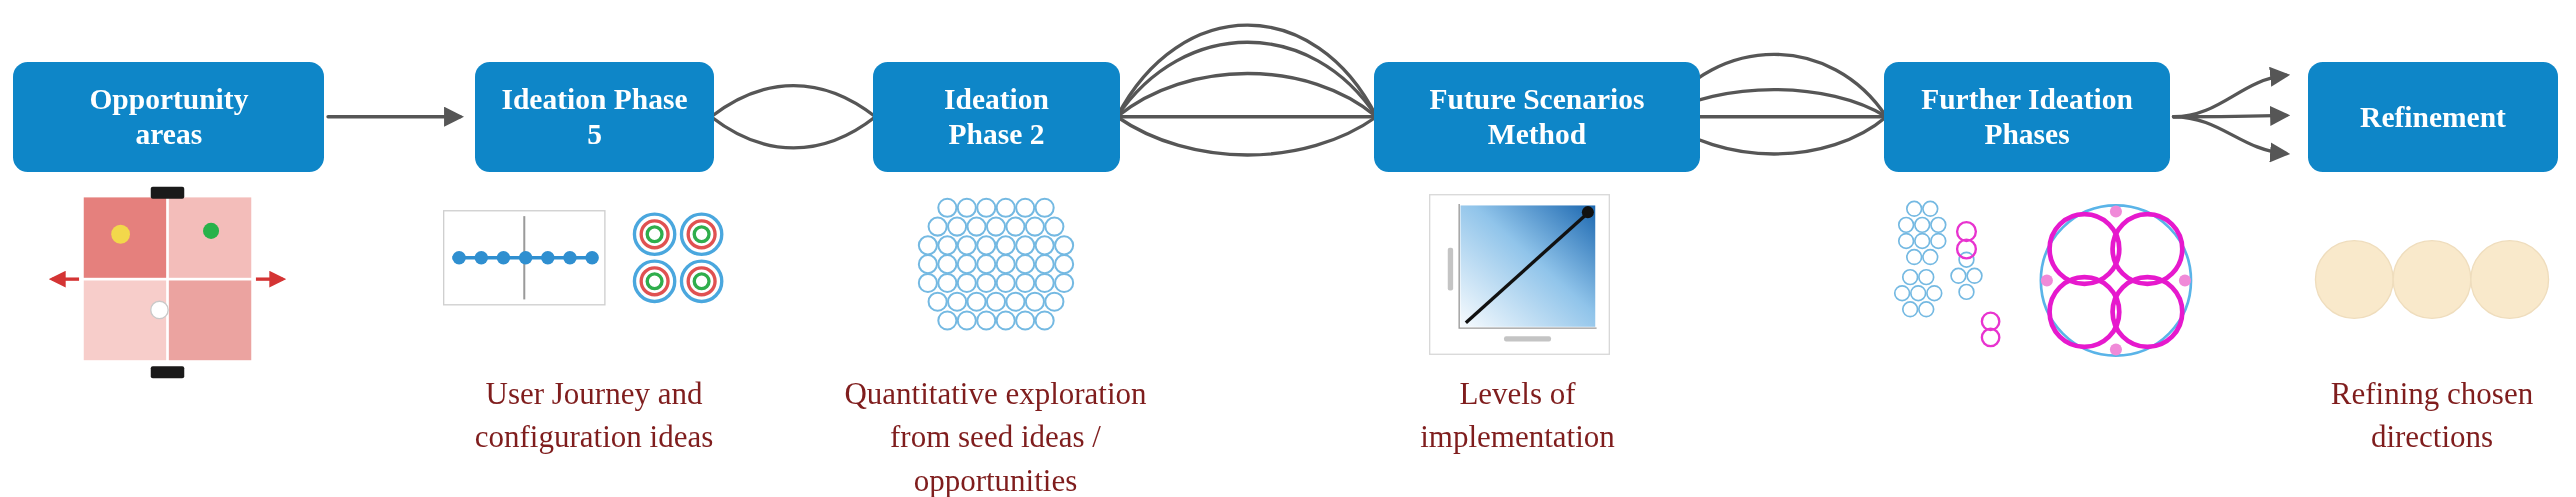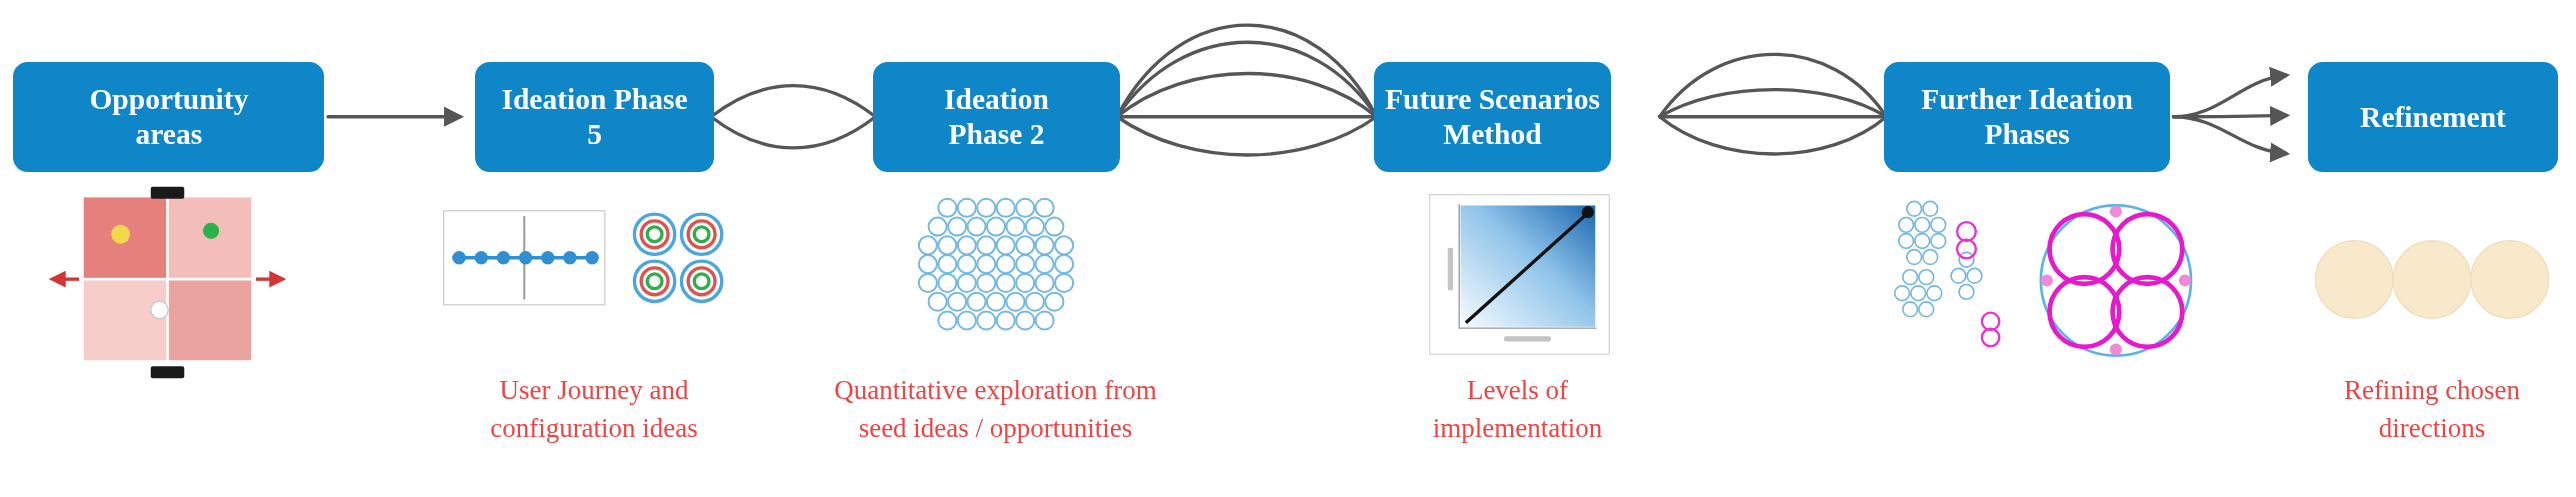--- a/index.html
+++ b/index.html
@@ -10,26 +10,26 @@
   .connectors { position:absolute; left:0; top:0; }
   .node {
     position:absolute; top:46px; height:110px; background:#0e86c8;
     border-radius:14.8px; color:#ffffff; font-weight:700; font-size:29.5px;
     line-height:1.18; display:flex; align-items:center; justify-content:center;
     text-align:center; box-sizing:border-box;
   }
   #node1{left:13.4px;  width:311px; padding:0 54px;}
   #node2{left:475px; width:239px; padding:0 20px;}
   #node3{left:873px;width:247px; padding:0 36px;}
-  #node4{left:1374px;width:237px; padding:14px 4px;}
+  #node4{left:1374px;width:326px; padding:14px 4px;}
   #node5{left:1884px;width:286px; padding:0 8px;}
   #node6{left:2308px;width:250px; padding:0 6.7px;}
   .caption {
-    position:absolute; top:356px; font-size:27px; line-height:1.4;
-    color:#ef4444; text-align:center;
+    position:absolute; top:356px; font-size:31px; line-height:1.4;
+    color:#7f1d1d; text-align:center;
   }
   #cap2{left:433px;  width:322px;}
   #cap3{left:828px; width:335px;text-align:center;}
   #cap4{left:1410px; width:215px;}
   #cap5{left:1899px; width:255px;}
   #cap6{left:2298px; width:268px;}
   .art { position:absolute; }
   #art1{left:40px;   top:168px;}
   #art2{left:443px;  top:188px;}
   #art3{left:892px; top:181px;}

